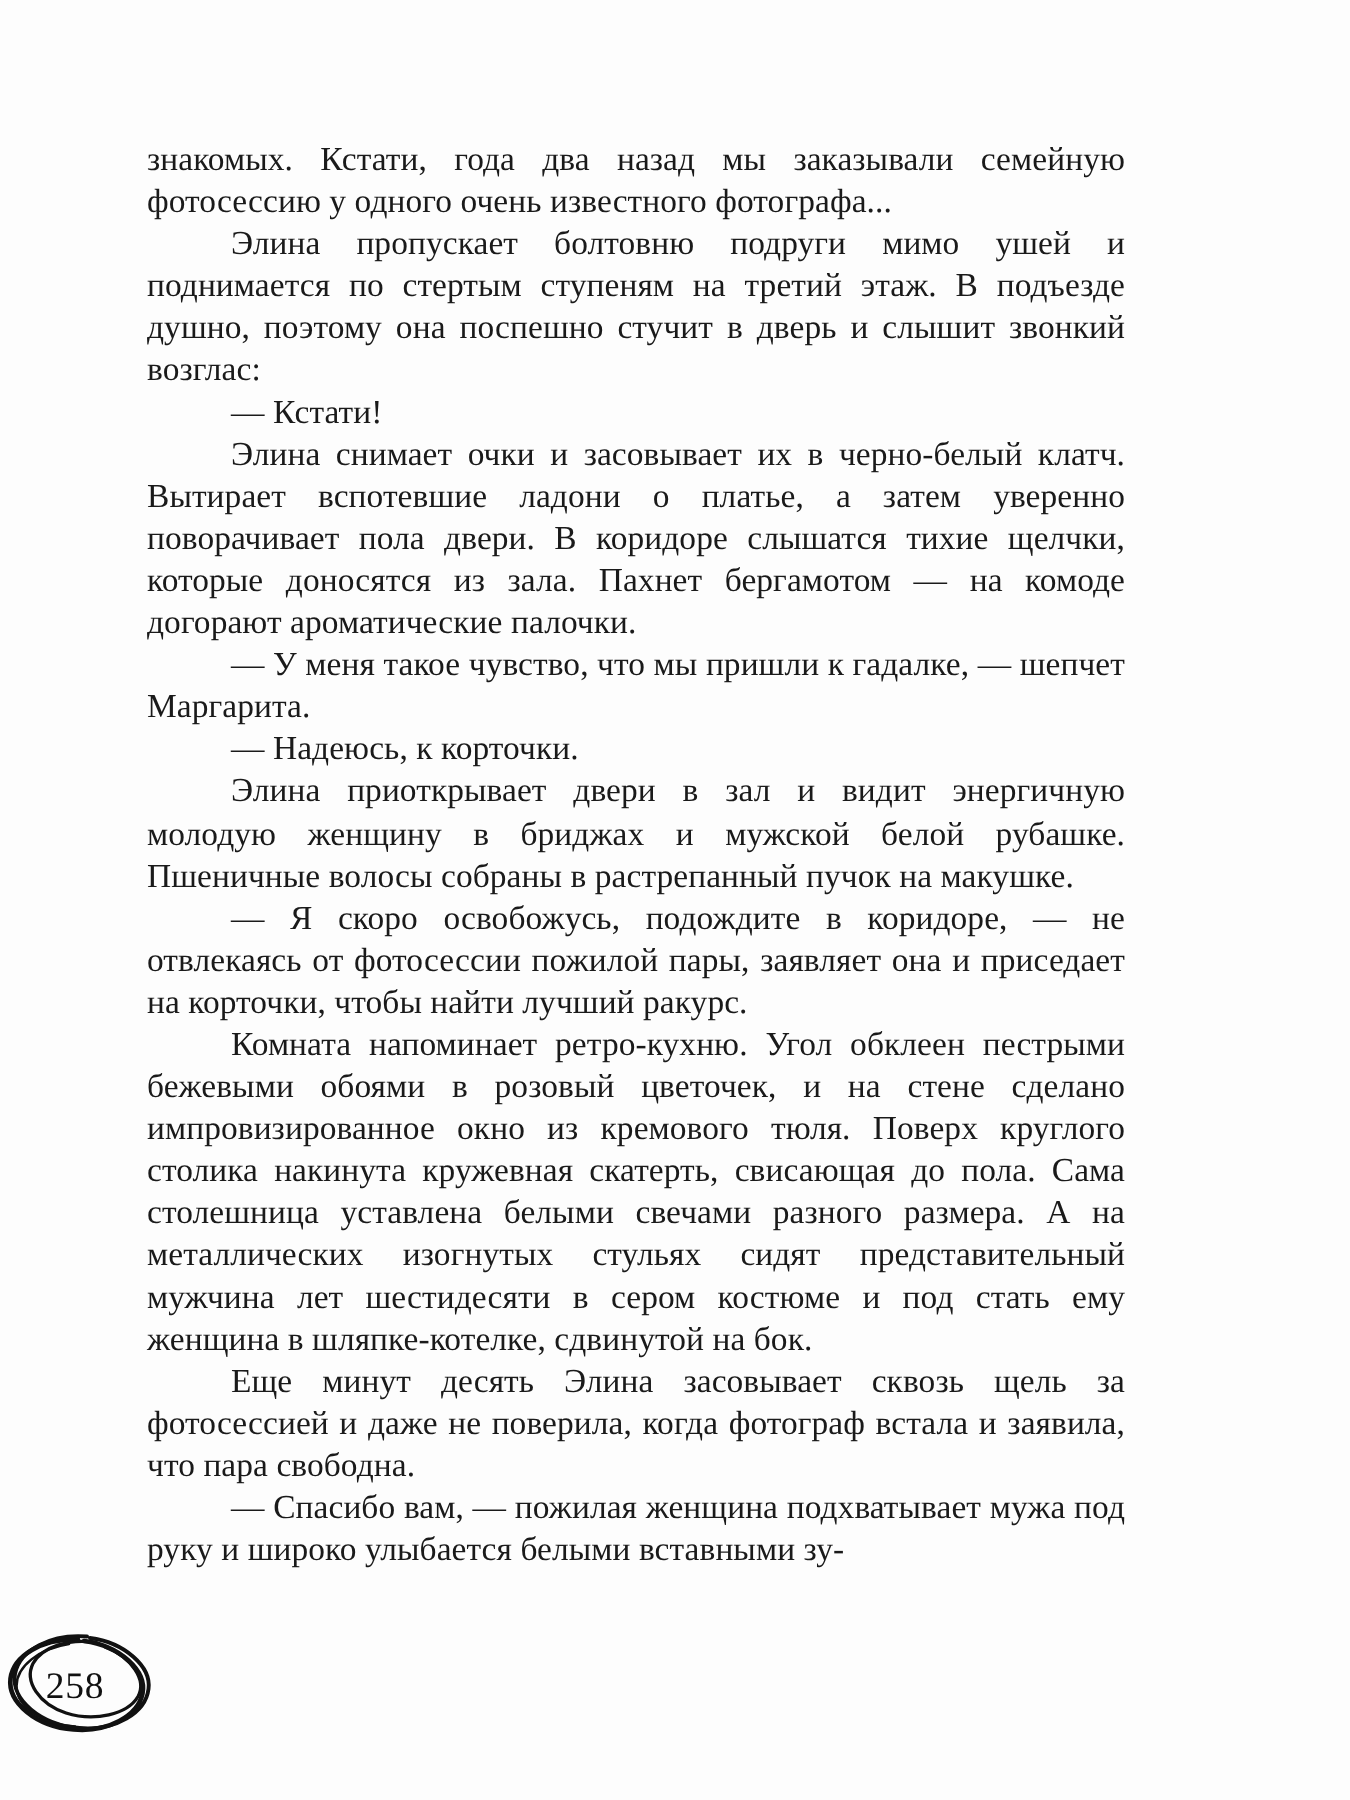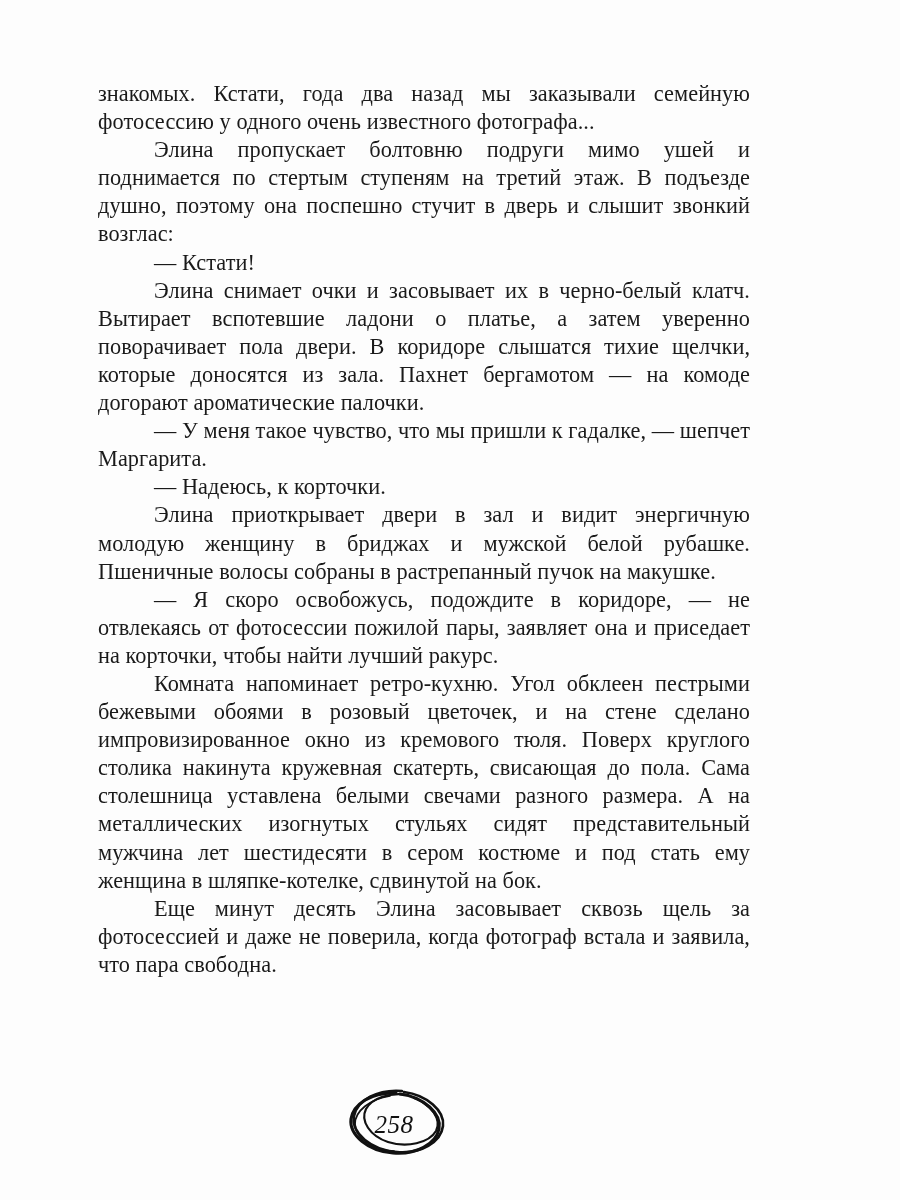--- a/index.html
+++ b/index.html
@@ -13,21 +13,21 @@
     width: 900px;
     height: 1200px;
     background: #fdfdfd;
     overflow: hidden;
     font-family: "Liberation Serif", "DejaVu Serif", serif;
     color: #1a1a1a;
   }
   .text-block {
     position: absolute;
     left: 98px;
-    top: 80px;
+    top: 92px;
     width: 652px;
   }
   p.para {
     margin: 0;
     text-align: justify;
     text-align-last: left;
     text-indent: 56px;
     font-size: 22.3px;
     line-height: 28.1px;
     letter-spacing: 0.05px;
@@ -40,22 +40,21 @@
   }
   
   .pagenum-wrap {
     position: absolute;
     left: 0;
     top: 1082px;
     width: 800px;
     height: 82px;
     display: flex;
     align-items: center;
-    justify-content: center;
-    font-style: italic;
+    justify-content: flex-start;
   }
   .pagenum-ornament {
     position: relative;
     width: 112px;
     height: 76px;
     display: flex;
     align-items: center;
     justify-content: center;
   }
   .pagenum-ornament svg {
@@ -85,20 +84,21 @@
     <p class="para no-indent">знакомых. Кстати, года два назад мы заказывали семейную фотосессию у одного очень известного фотографа...</p>
     <p class="para">Элина пропускает болтовню подруги мимо ушей и поднимается по стертым ступеням на третий этаж. В подъезде душно, поэтому она поспешно стучит в дверь и слышит звонкий возглас:</p>
     <p class="para">— Кстати!</p>
     <p class="para">Элина снимает очки и засовывает их в черно-белый клатч. Вытирает вспотевшие ладони о платье, а затем уверенно поворачивает пола двери. В коридоре слышатся тихие щелчки, которые доносятся из зала. Пахнет бергамотом — на комоде догорают ароматические палочки.</p>
     <p class="para">— У меня такое чувство, что мы пришли к гадалке, — шепчет Маргарита.</p>
     <p class="para">— Надеюсь, к корточки.</p>
     <p class="para">Элина приоткрывает двери в зал и видит энергичную молодую женщину в бриджах и мужской белой рубашке. Пшеничные волосы собраны в растрепанный пучок на макушке.</p>
     <p class="para">— Я скоро освобожусь, подождите в коридоре, — не отвлекаясь от фотосессии пожилой пары, заявляет она и приседает на корточки, чтобы найти лучший ракурс.</p>
     <p class="para">Комната напоминает ретро-кухню. Угол обклеен пестрыми бежевыми обоями в розовый цветочек, и на стене сделано импровизированное окно из кремового тюля. Поверх круглого столика накинута кружевная скатерть, свисающая до пола. Сама столешница уставлена белыми свечами разного размера. А на металлических изогнутых стульях сидят представительный мужчина лет шестидесяти в сером костюме и под стать ему женщина в шляпке-котелке, сдвинутой на бок.</p>
     <p class="para">Еще минут десять Элина засовывает сквозь щель за фотосессией и даже не поверила, когда фотограф встала и заявила, что пара свободна.</p>
+    <p class="para">— Спасибо вам, — пожилая женщина подхватывает мужа под руку и широко улыбается белыми вставными зу-</p>
   </div>
 
   <div class="pagenum-wrap">
     <div class="pagenum-ornament">
       <svg viewBox="0 0 112 76" xmlns="http://www.w3.org/2000/svg">
         <g fill="none" stroke="#111111" stroke-linecap="round" stroke-linejoin="round">
           <path d="M52 8 C28 7 9 19 7 34 C5 50 24 66 49 68 C72 70 92 59 95 44 C98 29 80 12 56 9" stroke-width="3.1"></path>
           <path d="M58 6 C34 4 13 15 10 31 C7 48 27 65 53 67 C77 69 97 57 99 41 C101 26 83 10 60 7" stroke-width="2.6"></path>
           <path d="M64 10 C46 7 28 13 22 24 C16 36 26 51 44 57 C63 63 85 58 92 46 C98 35 88 20 70 13" stroke-width="2.2"></path>
           <path d="M46 11 C26 14 11 26 11 39 C11 53 29 65 50 66" stroke-width="1.7"></path>

